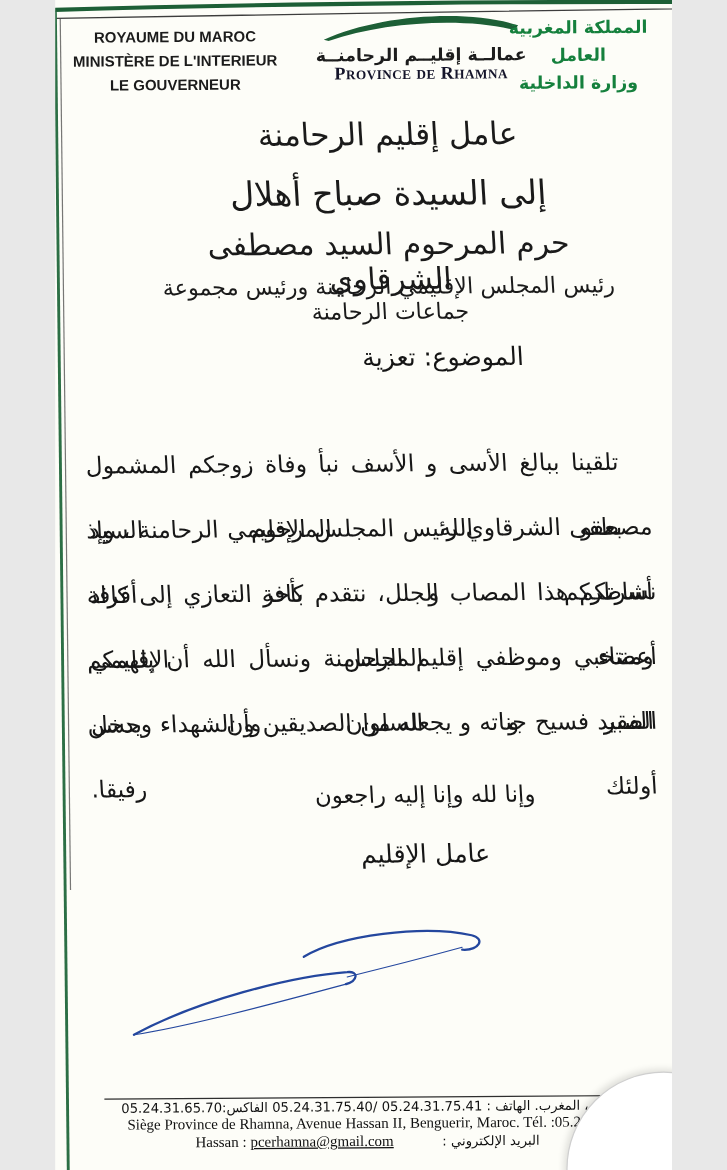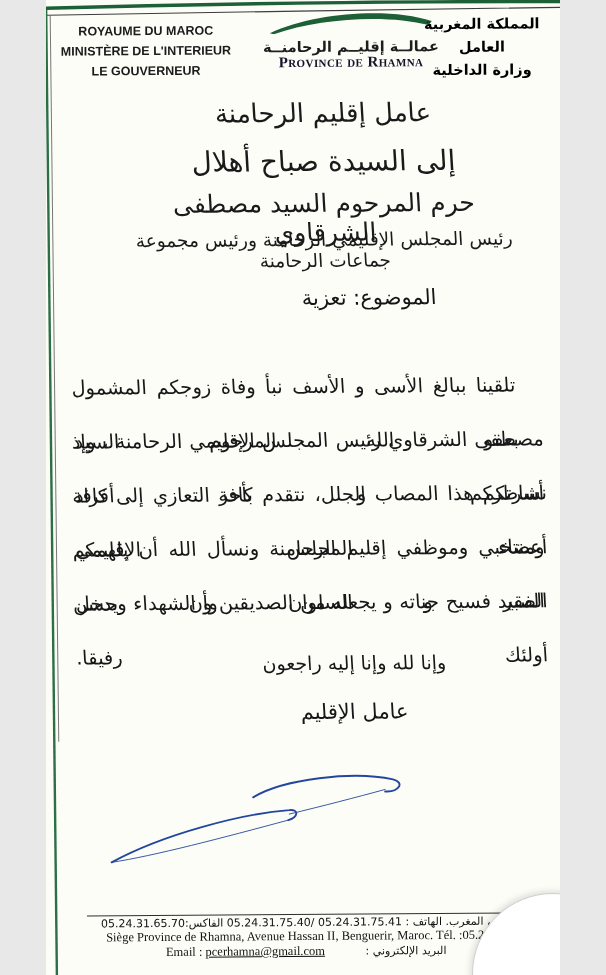--- a/index.html
+++ b/index.html
@@ -18,21 +18,21 @@
     color:#1b1b1b;line-height:20px;
   }
   .logo{position:absolute;left:220px;top:10px;width:176px;text-align:center;}
   .logo-ar{font-size:14.5px;font-weight:bold;color:#1d1d1d;direction:rtl;margin-top:1px;letter-spacing:0;}
   .logo-fr{
     font-family:"Liberation Serif",serif;font-variant:small-caps;font-weight:bold;
     font-size:15px;color:#14142a;letter-spacing:.4px;margin-top:-1px;
   }
   .ar-head{
     position:absolute;right:4px;top:14px;width:142px;text-align:center;direction:rtl;
-    font-size:14.5px;font-weight:bold;color:#000000;line-height:23px;
+    font-size:14.5px;font-weight:bold;color:#15803d;line-height:23px;
   }
 
   
   .hand{transform:skewX(3deg);}
 
   
   .addr{position:absolute;left:75px;top:98px;width:410px;text-align:center;direction:rtl;color:#1a1a1a;}
   .addr-1{font-size:26px;height:47px;}
   .addr-2{font-size:28px;height:44px;}
   .addr-3{font-size:25px;height:40px;}
@@ -124,21 +124,21 @@
         <path d="M18,96 C70,68 150,48 196,45 C206,44 205,52 195,55" stroke-width="1.9"></path>
         <path d="M195,55 C130,72 60,90 18,96" stroke-width="0.9"></path>
         <path d="M196,49 C230,41 262,33 292,25" stroke-width="0.9"></path>
       </g>
     </svg>
 
     <div class="foot-rule"></div>
     <div class="f-ar">عمالة إقليم الرحامنة، شارع الحسن الثاني، ابن جرير، المغرب. الهاتف : 05.24.31.75.41 /05.24.31.75.40 الفاكس:05.24.31.65.70</div>
     <div class="f-fr">Siège Province de Rhamna, Avenue Hassan II, Benguerir, Maroc. Tél. :05.24.31.75.40/05.24.31.75.41 Fax: 05.</div>
     <div class="f-em">
-      <span>Email : </span><span class="email">pcerhamna@gmail.com</span><span class="ar"> : البريد الإلكتروني</span>
+      <span>Hassan : </span><span class="email">pcerhamna@gmail.com</span><span class="ar"> : البريد الإلكتروني</span>
     </div>
   </div>
 
   <div class="fab"></div>
   <svg class="pencil" width="50" height="50" viewBox="0 0 24 24">
     <path d="M3 17.25V21h3.75L17.81 9.94l-3.75-3.75L3 17.25zM20.71 7.04c.39-.39.39-1.02 0-1.41l-2.34-2.34c-.39-.39-1.02-.39-1.41 0l-1.83 1.83 3.75 3.75 1.83-1.83z" fill="#4285f4"></path>
     <path d="M5.6 18.1 L16.4 7.3" stroke="#ffffff" stroke-width="1.2" fill="none"></path>
   </svg>
 </div>
 

